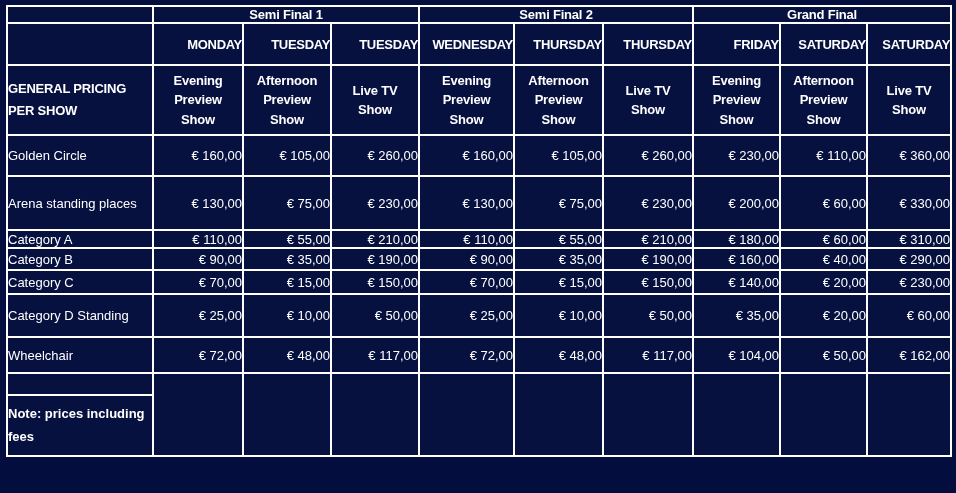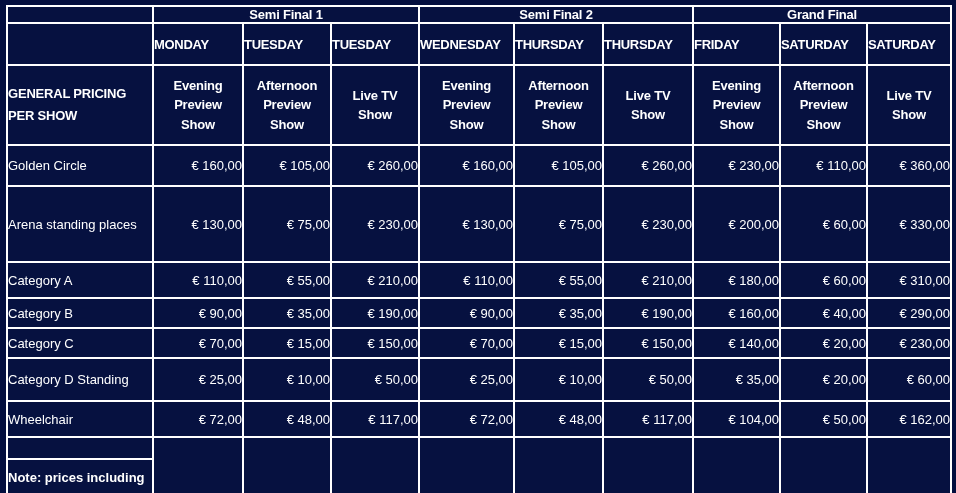--- a/index.html
+++ b/index.html
@@ -33,21 +33,21 @@
     overflow: hidden;
   }
   td.group-hd {
     font-weight: bold;
     text-align: center;
     font-size: 13.5px;
     letter-spacing: -0.2px;
   }
   td.day-hd {
     font-weight: bold;
-    text-align: left;
+    text-align: right;
     font-size: 14px;
     letter-spacing: -0.3px;
     margin-top: 16px;
   }
   td.show-hd {
     font-weight: bold;
     text-align: center;
     font-size: 12.5px;
     letter-spacing: -0.2px;
     line-height: 1.5;
@@ -117,21 +117,21 @@
       <td class="day-hd">TUESDAY</td>
       <td class="day-hd">TUESDAY</td>
       <td class="day-hd">WEDNESDAY</td>
       <td class="day-hd">THURSDAY</td>
       <td class="day-hd">THURSDAY</td>
       <td class="day-hd">FRIDAY</td>
       <td class="day-hd">SATURDAY</td>
       <td class="day-hd">SATURDAY</td>
     </tr>
 
-    <tr style="height:80px">
+    <tr style="height:70px">
       <td class="corner">GENERAL PRICING
 PER SHOW</td>
       <td class="show-hd">Evening
 Preview
 Show</td>
       <td class="show-hd">Afternoon
 Preview
 Show</td>
       <td class="show-hd">Live TV
 Show</td>
@@ -159,60 +159,60 @@
       <td class="price">€ 105,00</td>
       <td class="price">€ 260,00</td>
       <td class="price">€ 160,00</td>
       <td class="price">€ 105,00</td>
       <td class="price">€ 260,00</td>
       <td class="price">€ 230,00</td>
       <td class="price">€ 110,00</td>
       <td class="price">€ 360,00</td>
     </tr>
 
-    <tr style="height:76px">
+    <tr style="height:54px">
       <td class="rowlabel">Arena standing places</td>
       <td class="price">€ 130,00</td>
       <td class="price">€ 75,00</td>
       <td class="price">€ 230,00</td>
       <td class="price">€ 130,00</td>
       <td class="price">€ 75,00</td>
       <td class="price">€ 230,00</td>
       <td class="price">€ 200,00</td>
       <td class="price">€ 60,00</td>
       <td class="price">€ 330,00</td>
     </tr>
 
-    <tr style="height:36px">
+    <tr style="height:18px">
       <td class="rowlabel">Category A</td>
       <td class="price">€ 110,00</td>
       <td class="price">€ 55,00</td>
       <td class="price">€ 210,00</td>
       <td class="price">€ 110,00</td>
       <td class="price">€ 55,00</td>
       <td class="price">€ 210,00</td>
       <td class="price">€ 180,00</td>
       <td class="price">€ 60,00</td>
       <td class="price">€ 310,00</td>
     </tr>
 
-    <tr style="height:30px">
+    <tr style="height:22px">
       <td class="rowlabel">Category B</td>
       <td class="price">€ 90,00</td>
       <td class="price">€ 35,00</td>
       <td class="price">€ 190,00</td>
       <td class="price">€ 90,00</td>
       <td class="price">€ 35,00</td>
       <td class="price">€ 190,00</td>
       <td class="price">€ 160,00</td>
       <td class="price">€ 40,00</td>
       <td class="price">€ 290,00</td>
     </tr>
 
-    <tr style="height:30px">
+    <tr style="height:24px">
       <td class="rowlabel">Category C</td>
       <td class="price">€ 70,00</td>
       <td class="price">€ 15,00</td>
       <td class="price">€ 150,00</td>
       <td class="price">€ 70,00</td>
       <td class="price">€ 15,00</td>
       <td class="price">€ 150,00</td>
       <td class="price">€ 140,00</td>
       <td class="price">€ 20,00</td>
       <td class="price">€ 230,00</td>

